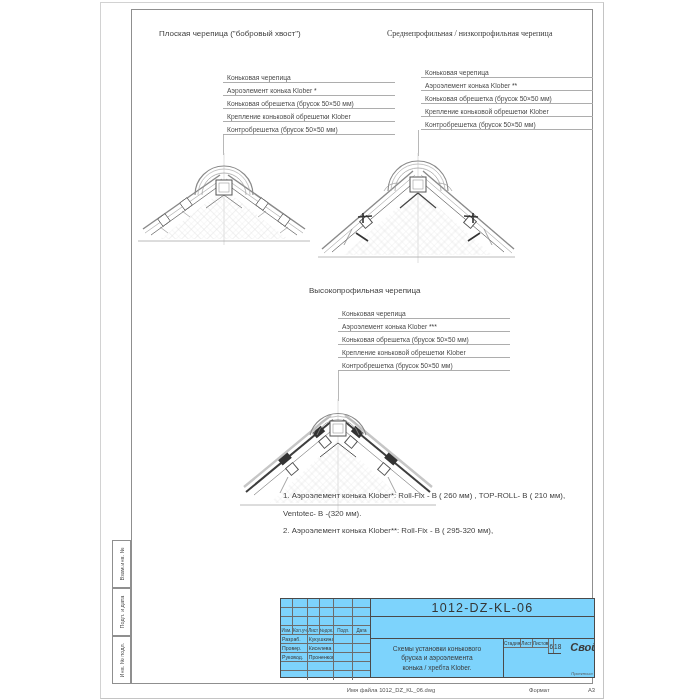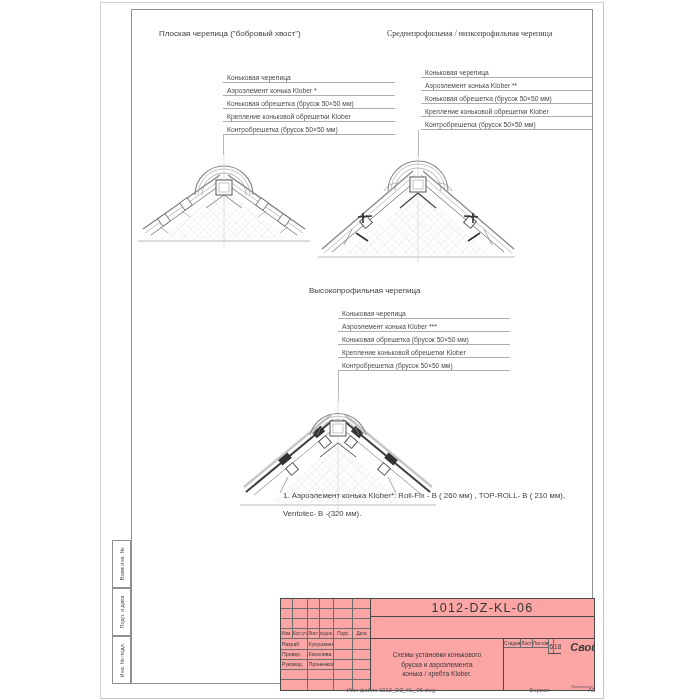--- a/index.html
+++ b/index.html
@@ -22,22 +22,22 @@
   .stack{position:absolute;width:172px;}
   .lbl-row{
     height:13px;border-bottom:1px solid #adadad;font-size:6.7px;color:#4a4a4a;
     display:flex;align-items:flex-end;padding:0 0 1px 4px;box-sizing:border-box;white-space:nowrap;overflow:visible;
   }
   .leader{position:absolute;width:1px;background:#b8b8b8;}
   
   .notes{position:absolute;width:320px;font-size:7.8px;line-height:17.6px;color:#3f3f3f;white-space:nowrap;}
   
   .stamp{
-    position:absolute;left:179px;top:595px;width:315px;height:93px;
-    border:1.4px solid #4a4a4a;box-sizing:border-box;display:flex;background:#fca5a5;font-size:5px;color:#3a3a3a;
+    position:absolute;left:179px;top:595px;width:315px;height:80px;
+    border:1.4px solid #4a4a4a;box-sizing:border-box;display:flex;background:#7dd3fc;font-size:5px;color:#3a3a3a;
   }
   .stamp *{box-sizing:border-box;}
   .s-left{width:90px;border-right:1px solid #4a4a4a;display:flex;flex-direction:column;}
   .s-row{display:flex;border-bottom:1px solid #6d6d6d;flex:1 0 auto;height:9px;}
   .s-row:last-child{border-bottom:none;}
   .s-c{border-right:1px solid #6d6d6d;height:100%;display:flex;align-items:center;justify-content:center;overflow:hidden;font-size:4.6px;}
   .s-c:last-child{border-right:none;}
   .c1{width:12px;} .c2{width:15px;} .c3{width:12px;} .c4{width:15px;} .c5{width:19px;} .c6{width:17px;}
   .cw1{width:27px;justify-content:flex-start;padding-left:1px;font-size:5.2px;}
   .cw2{width:27px;justify-content:flex-start;padding-left:1px;font-size:5.2px;}
@@ -185,20 +185,21 @@
     <path d="M72 36 A29 29 0 0 1 128 36" stroke="#8a8a8a" stroke-width="1.1" fill="none"></path>
     <path d="M75 36 A26 26 0 0 1 125 36" stroke="#ababab" stroke-width="0.7" fill="none"></path>
     <path d="M79 36 A22 22 0 0 1 121 36" stroke="#9a9a9a" stroke-width="0.7" fill="none"></path>
     <rect x="92" y="22" width="16" height="15" fill="#ffffff" stroke="#555555" stroke-width="1"></rect>
     <rect x="95" y="25" width="10" height="9" fill="none" stroke="#999999" stroke-width="0.6"></rect>
   </svg>
 
   <div class="notes" style="left:182px;top:484px;">
     <div>1. Аэроэлемент конька  Klober*: Roll-Fix - B ( 260 мм) , TOP-ROLL- B ( 210 мм),</div>
     <div>Ventotec- B -(320 мм).</div>
+    <div>2. Аэроэлемент конька  Klober**: Roll-Fix - B ( 295-320 мм),</div>
   </div>
 
   <div class="stamp">
     <div class="s-left">
       <div class="s-row">
           <div class="s-c c1"></div>
           <div class="s-c c2"></div>
           <div class="s-c c3"></div>
           <div class="s-c c4"></div>
           <div class="s-c c5"></div>

